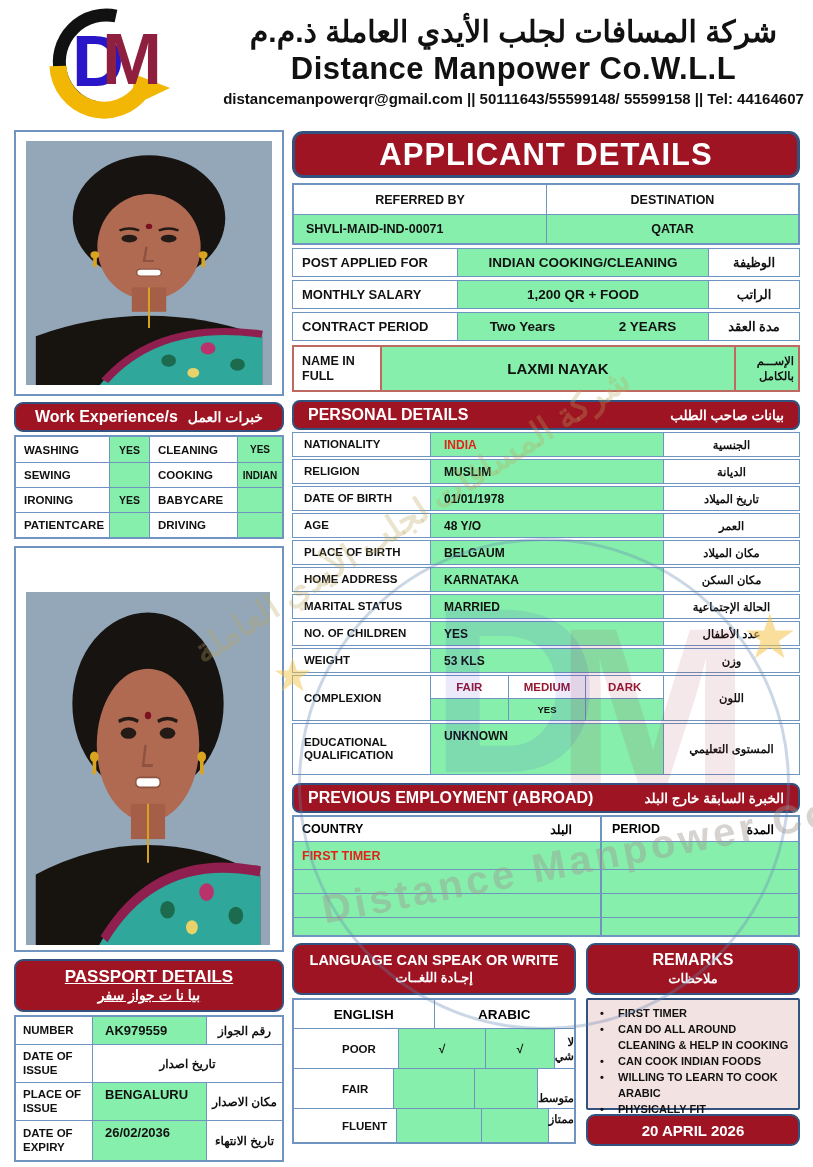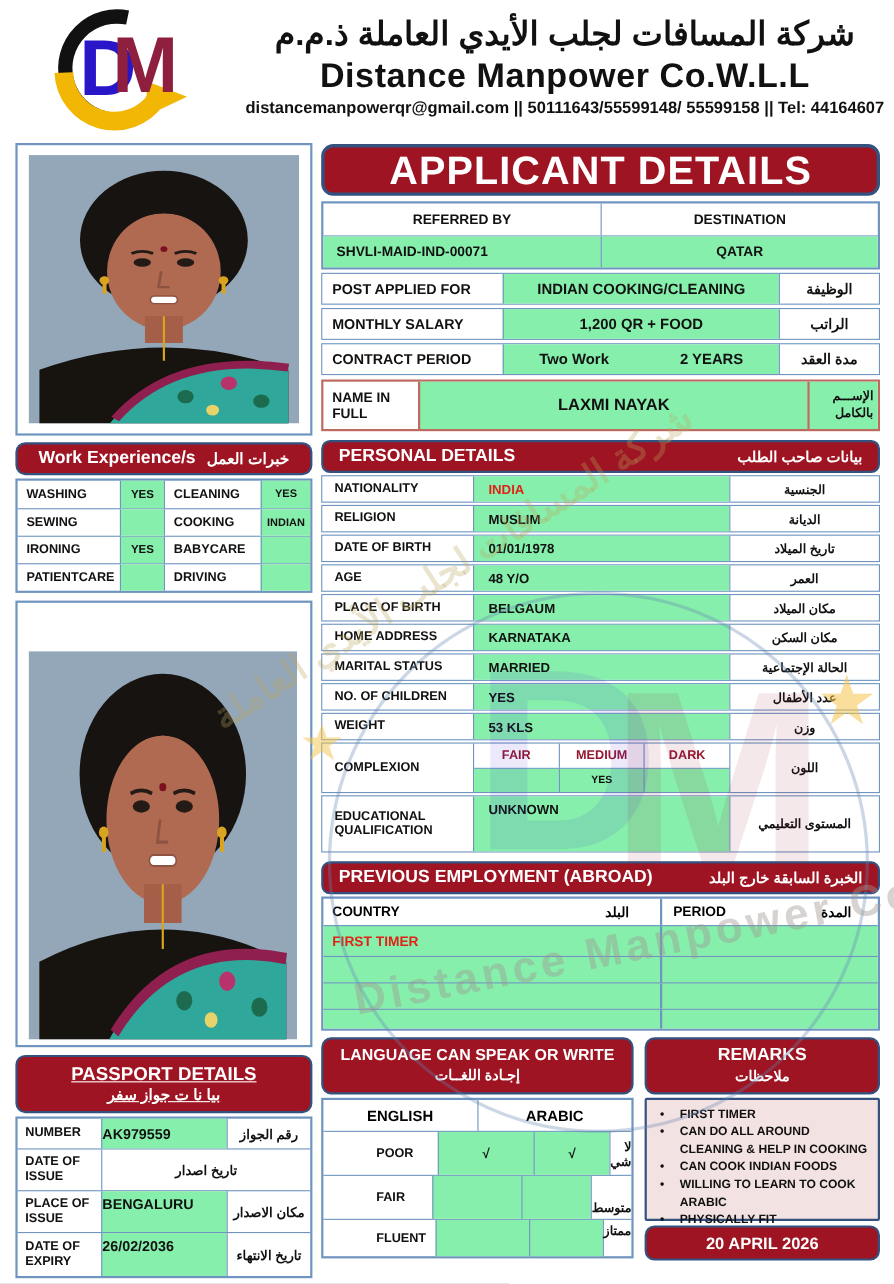--- a/index.html
+++ b/index.html
@@ -46,25 +46,25 @@
 
   
   .pp { margin-top:7px; }
   .pp-hdr { height:53px; flex-direction:column; line-height:1.25;text-decoration:underline; }
   .pp-hdr .en { font-size:17px; } .pp-hdr .ar { font-size:14px; }
   .pp-tbl { margin-top:3px; }
   .pp-row { display:flex; border-top:1.5px solid #6e94bf; }
   .pp-row:first-child { border-top:none; }
   .pp-row.h1{height:27px}.pp-row.h2{height:38px}.pp-row.h3{height:38px}.pp-row.h4{height:40px}
   .pp-label { width:76px; padding-left:7px; font-size:11.5px; line-height:1.15; }
-  .pp-val   { width:114px; padding-left:0; font-size:13px; border-left:1.5px solid #6e94bf; }
+  .pp-val   { width:114px; padding-left:12px; font-size:13px; border-left:1.5px solid #6e94bf; }
   .pp-ar    { flex:1; justify-content:center; font-size:12px; border-left:1.5px solid #6e94bf; direction:rtl; }
 
   
-  .ad-hdr { height:47px; font-size:36px; letter-spacing:1px; border-radius:11px; border-width:3px; }
+  .ad-hdr { height:47px; font-size:31px; letter-spacing:1px; border-radius:11px; border-width:3px; }
   .ref-tbl { margin-top:5px; }
   .ref-row { display:flex; height:29px; }
   .ref-row + .ref-row { border-top:1.5px solid #6e94bf; }
   .ref-cell { width:50%; font-size:12.5px; }
   .ref-cell + .ref-cell { border-left:1.5px solid #6e94bf; }
   .ctr { justify-content:center; }
   .lft { padding-left:12px; }
 
   .app-row { display:flex; height:29px; border:1.5px solid #6e94bf; margin-top:3px; background:#fff; }
   .app-label { width:164px; padding-left:9px; font-size:13px; }
@@ -311,21 +311,21 @@
       <div class="cell app-ar">الوظيفة</div>
     </div>
     <div class="app-row z">
       <div class="cell app-label">MONTHLY SALARY</div>
       <div class="cell app-val pink">1,200 QR + FOOD</div>
       <div class="cell app-ar">الراتب</div>
     </div>
     <div class="app-row z">
       <div class="cell app-label">CONTRACT PERIOD</div>
       <div class="cell app-val split pink">
-        <span>Two Work</span>
+        <span>Two Years</span>
         <span>2 YEARS</span>
       </div>
       <div class="cell app-ar">مدة العقد</div>
     </div>
 
     <div class="name-row z">
       <div class="cell name-label">NAME IN FULL</div>
       <div class="cell name-val pink">LAXMI NAYAK</div>
       <div class="cell name-ar pink">الإســـم بالكامل</div>
     </div>

